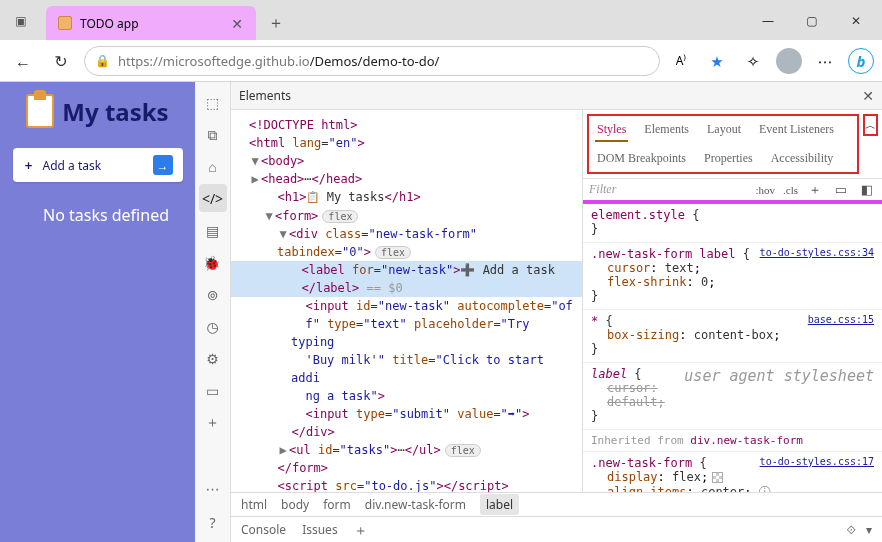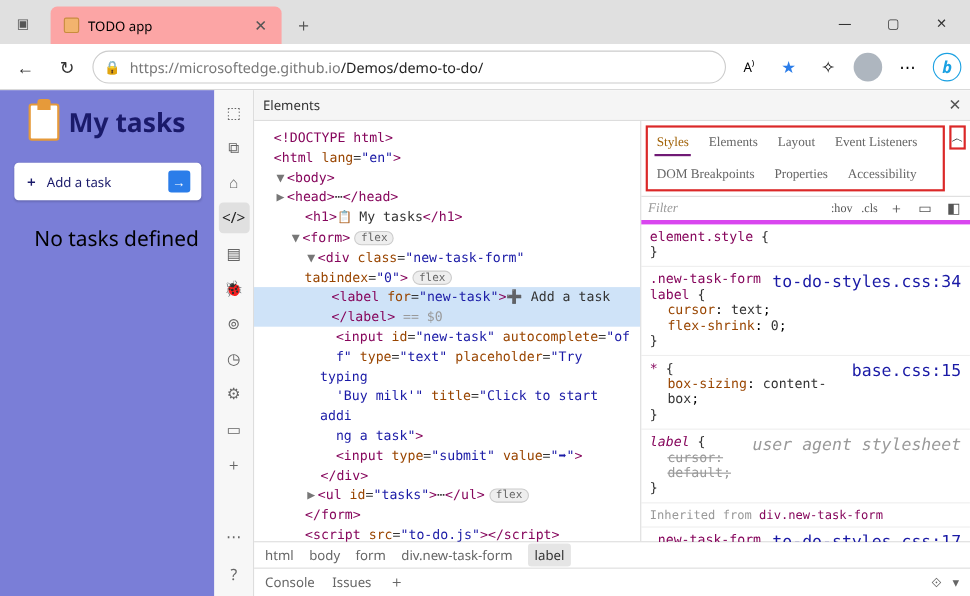--- a/index.html
+++ b/index.html
@@ -1,20 +1,20 @@
 <!DOCTYPE html>
 <html><head>
 <meta charset="utf-8">
 <style>
 * { box-sizing: border-box; margin: 0; padding: 0; }
 body { font-family: "Segoe UI", system-ui, sans-serif; font-size: 12px; background: #e8e8e8; width: 882px; height: 542px; overflow: hidden; }
 
 .chrome { display: flex; flex-direction: column; height: 100%; }
 .titlebar { display: flex; align-items: center; height: 40px; background: #e0e0e0; padding: 0 4px; }
-.tab { display: flex; align-items: center; background: #fca5a5; border-radius: 6px 6px 0 0; padding: 0 12px; height: 34px; margin-top: 6px; margin-left: 8px; gap: 8px; min-width: 210px; }
+.tab { display: flex; align-items: center; background: #f0abfc; border-radius: 6px 6px 0 0; padding: 0 12px; height: 34px; margin-top: 6px; margin-left: 8px; gap: 8px; min-width: 210px; }
 .tab .favicon { width: 14px; height: 14px; background: #f2b36e; border: 1px solid #c88c3e; border-radius: 2px; }
 .tab .title { font-size: 12px; flex: 1; }
 .tab .close { width: 14px; height: 14px; display:flex; align-items:center; justify-content:center; font-size: 14px; color:#555; cursor:pointer; }
 .newtab { width: 28px; height: 28px; display: flex; align-items:center; justify-content:center; font-size: 16px; color:#555; margin-left:6px; margin-top:4px; cursor:pointer; }
 .winctrl { margin-left: auto; display: flex; }
 .winctrl div { width: 44px; height: 32px; display:flex; align-items:center; justify-content:center; color:#333; cursor:pointer; }
 .tab-strip-icon { width:34px; display:flex; align-items:center; justify-content:center; color:#555; }
 
 .toolbar { display: flex; align-items: center; height: 42px; background: #fff; border-bottom: 1px solid #d5d5d5; padding: 0 8px; gap: 8px; }
 .navbtn { width: 30px; height: 30px; display:flex; align-items:center; justify-content:center; color:#333; font-size:16px; cursor:pointer; border-radius:4px; }
@@ -31,21 +31,21 @@
 .content { display: flex; flex: 1; min-height: 0; }
 .page { width: 195px; background: #7a7ed7; display:flex; flex-direction:column; align-items:center; padding-top:12px; }
 .page-head { display:flex; align-items:center; gap:8px; }
 .clip { width:28px; height:34px; background:#fff; border:2px solid #e69a3a; border-radius:3px; position:relative; }
 .clip::before { content:''; position:absolute; top:-6px; left:6px; width:12px; height:10px; background:#e69a3a; border-radius:3px 3px 0 0; }
 .page-h1 { font-size: 24px; font-weight: 700; color:#1a1a6a; }
 .addbtn { margin-top:20px; width:170px; height:34px; background:#fff; border-radius:4px; display:flex; align-items:center; padding:0 10px; gap:8px; cursor:pointer; box-shadow:0 1px 2px rgba(0,0,0,.15); }
 .addbtn .plus { color:#1a1a6a; font-weight:bold; }
 .addbtn .lbl { flex:1; color:#1a1a6a; }
 .addbtn .go { width:20px; height:20px; background:#2b7de9; color:#fff; border-radius:3px; display:flex; align-items:center; justify-content:center; font-size:12px; }
-.notasks { margin-top:22px; color:#000000; font-size:19px;margin-left:17px; }
+.notasks { margin-top:22px; color:#ffffff; font-size:16px;margin-left:17px; }
 
 .devtools { flex:1; display:flex; background:#fff; min-width:0; }
 .activity { width:36px; border-right:1px solid #ddd; display:flex; flex-direction:column; align-items:center; padding-top:6px; gap:4px; background:#f7f7f7; }
 .activity div { width:28px; height:28px; display:flex; align-items:center; justify-content:center; color:#666; cursor:pointer; border-radius:4px; font-size:14px; }
 .activity .sel { background:#e0e0e0; color:#222; }
 .activity .more { margin-top:auto; margin-bottom:2px; }
 .activity .help { margin-bottom:6px; }
 
 .main { flex:1; display:flex; flex-direction:column; min-width:0;justify-content:center; }
 .topbar { display:flex; align-items:center; height:28px; border-bottom:1px solid #ddd; background:#f5f5f5; padding:0 8px; }
@@ -74,34 +74,34 @@
 
 .drawer { height:26px; border-top:1px solid #ddd; display:flex; align-items:center; gap:16px; padding:0 10px; font-size:12px; color:#666; }
 .drawer .tabd { cursor:pointer; }
 .drawer .plusd { cursor:pointer; font-size:14px; }
 .drawer .right { margin-left:auto; display:flex; gap:10px; }
 
 .side { width:300px; border-left:1px solid #ddd; display:flex; flex-direction:column; font-family: Consolas, monospace; font-size:12px; }
 .stabs { padding:4px 4px; }
 .stabs-box { border:2px solid #db2828; padding:3px 6px; display:flex; flex-wrap:wrap; gap:6px 14px; }
 .stab { font-family:"Segoe UI"; font-size:12px; color:#666; cursor:pointer; padding:3px 2px; }
-.stab.active { color:#a16207; border-bottom:2px solid #701a75; }
+.stab.active { color:#be185d; border-bottom:2px solid #a16207; }
 .expand { width:22px; height:22px; margin-left:4px; border:2px solid #db2828; display:inline-flex; align-items:center; justify-content:center; font-size:11px; cursor:pointer; }
 .stabs-row { display:flex; align-items:flex-start; }
 
 .filterbar { display:flex; align-items:center; height:26px; border-top:1px solid #ddd; border-bottom:4px solid #d946ef; padding:0 6px; gap:8px; font-family:"Segoe UI"; }
 .filterbar .fin { flex:1; color:#999; font-style:italic; }
 .filterbar .chip { font-family:Consolas; font-size:11px; color:#555; cursor:pointer; }
 .filterbar .ic { width:18px; display:flex; align-items:center; justify-content:center; cursor:pointer; color:#555; font-size:13px; }
 
 .rules { flex:1; overflow:auto; }
 .rule { border-bottom:1px solid #eee; padding:4px 8px 6px 8px; }
 .rule .sel { color:#86065c; }
 .rule .curly { color:#333; }
-.rule .src { float:right; color:#1a1aa6; cursor:pointer; font-size:15px; }
+.rule .src { float:right; color:#1a1aa6; text-decoration:underline; cursor:pointer; font-size:10px; }
 .rule .ua { float:right; color:#999; font-style:italic; font-size:15px; }
 .rule .prop { padding-left:16px; }
 .rule .pn { color:#994500; }
 .rule .pv { color:#333; }
 .rule .strike { text-decoration:line-through; color:#999; }
 .rule .swatch { display:inline-block; width:11px; height:11px; border:1px solid #aaa; vertical-align:middle; margin-left:4px;
   background-image: linear-gradient(45deg,#ccc 25%,transparent 25%),linear-gradient(-45deg,#ccc 25%,transparent 25%),linear-gradient(45deg,transparent 75%,#ccc 75%),linear-gradient(-45deg,transparent 75%,#ccc 75%);
   background-size:6px 6px; background-position:0 0,0 3px,3px -3px,-3px 0; }
 .rule .info { color:#888; }
 .inherit { color:#999; font-size:11px; padding:4px 8px; border-bottom:1px solid #eee; }

